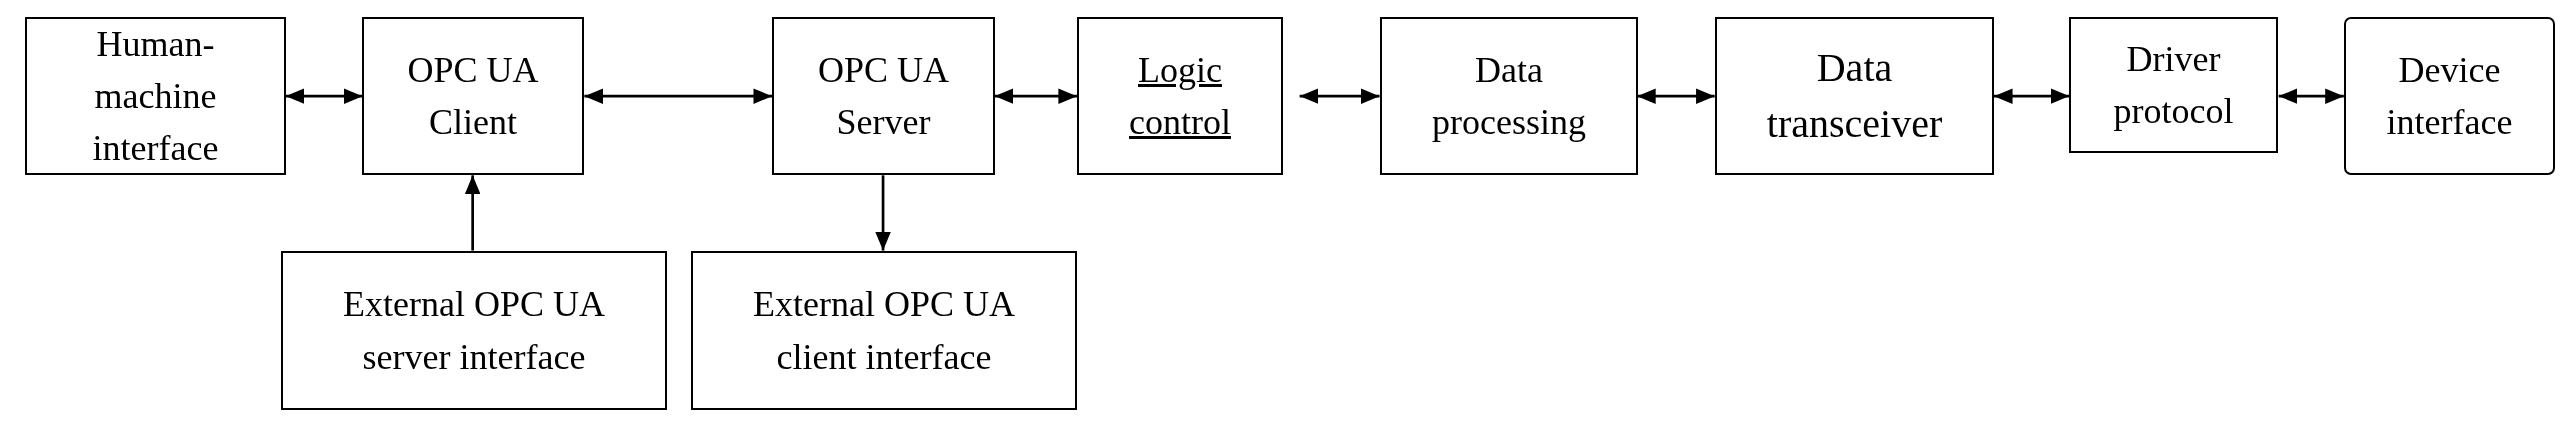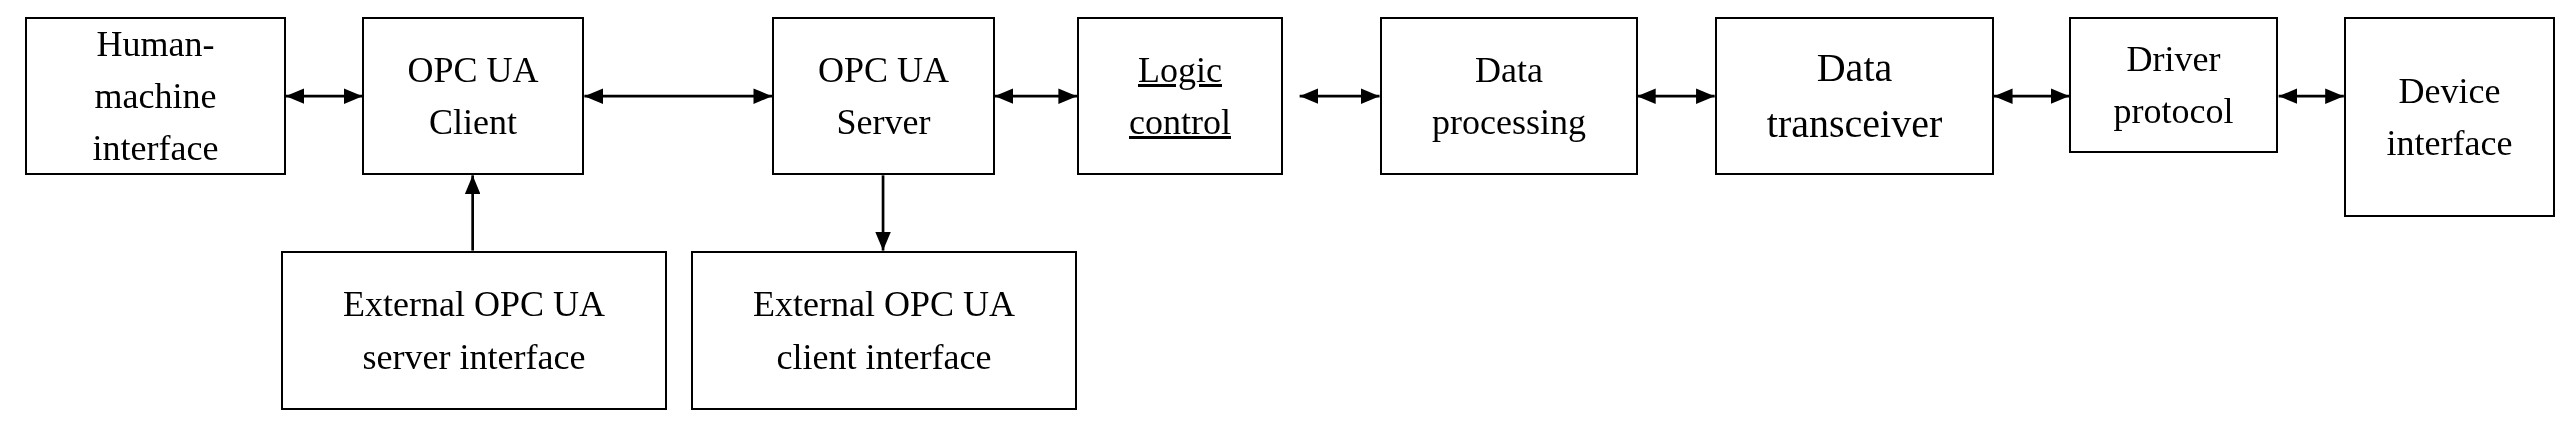--- a/index.html
+++ b/index.html
@@ -41,21 +41,21 @@
   }
   
   .n-hmi        { left: 25px;   top: 17px;  width: 261px; height: 158px; }
   .n-client     { left: 362px;  top: 17px;  width: 222px; height: 158px; }
   .n-server     { left: 772px;  top: 17px;  width: 223px; height: 158px; }
   .n-logic      { left: 1077px; top: 17px;  width: 206px; height: 158px; text-decoration: underline; }
   .n-processing { left: 1380px; top: 17px;  width: 258px; height: 158px; }
   .n-transceiver{ left: 1715px; top: 17px;  width: 279px; height: 158px; }
   .n-transceiver .node-label { font-size: 40px; line-height: 1.4; }
   .n-driver     { left: 2069px; top: 17px;  width: 209px; height: 136px; }
-  .n-device     { left: 2344px; top: 17px;  width: 211px; height: 200px; }
+  .n-device     { left: 2344px; top: 17px;  width: 211px; height: 158px; border-radius: 7px; }
   
   .n-ext-server { left: 281px;  top: 251px; width: 386px; height: 159px; }
   .n-ext-client { left: 691px;  top: 251px; width: 386px; height: 159px; }
 </style>
 </head>
 <body>
 
 <div class="canvas">
 
   <svg class="connector-layer" viewBox="0 0 3320 553" xmlns="http://www.w3.org/2000/svg">

